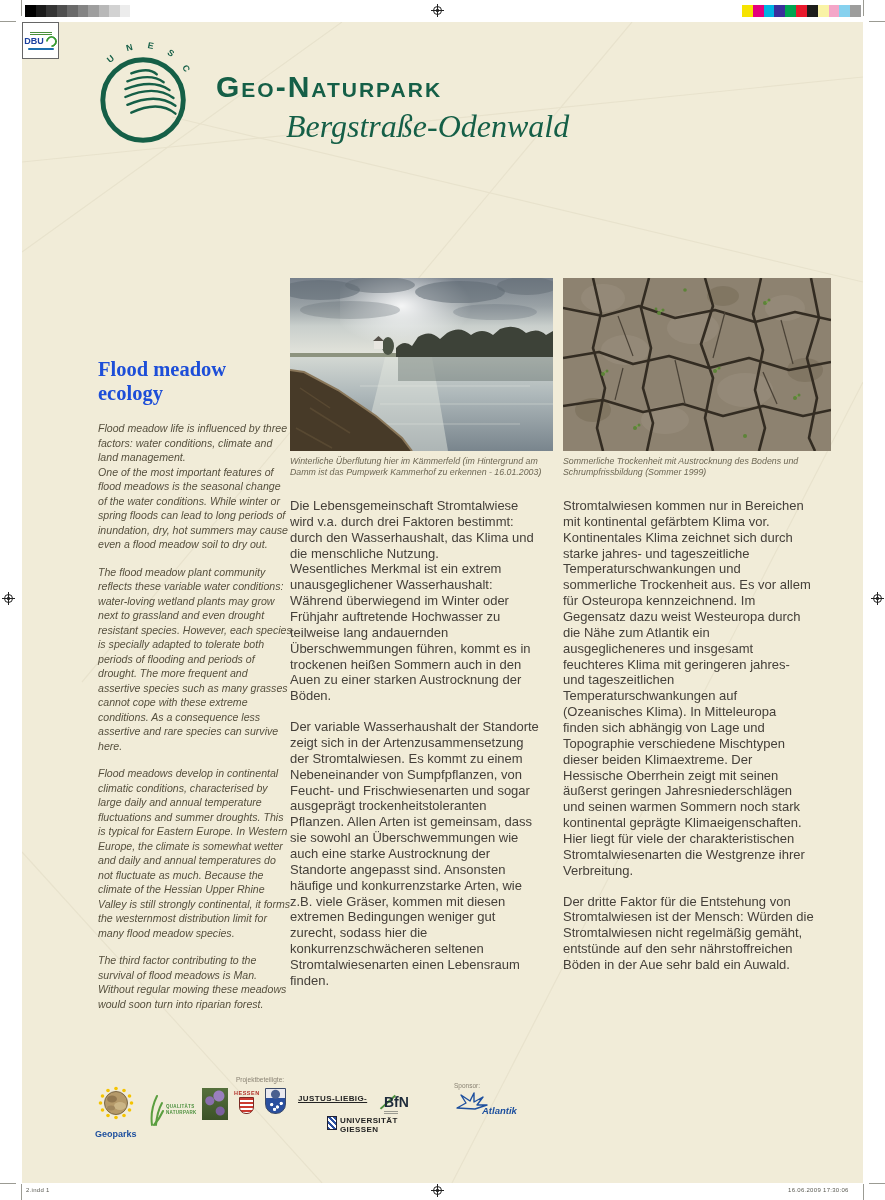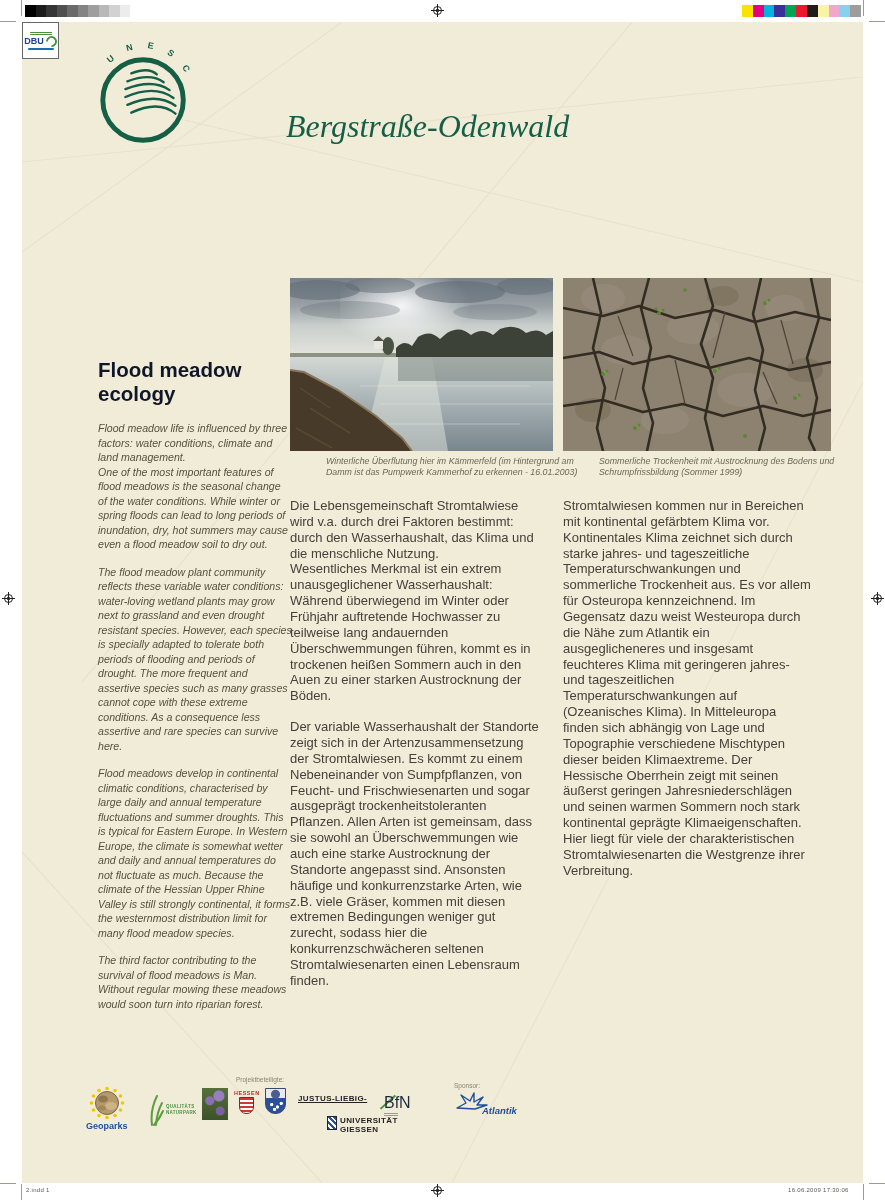--- a/index.html
+++ b/index.html
@@ -25,47 +25,47 @@
   .unesco-logo { position:absolute; left:70px; top:18px; }
   .brand-title { position:absolute; left:194px; top:48px; font-size:30px; font-weight:bold;
                  font-variant:small-caps; letter-spacing:2px; color:#155f47; }
   .brand-subtitle { position:absolute; left:264px; top:86px; font-family:"Liberation Serif", serif;
                     font-style:italic; font-size:32px; color:#155f47; }
   .main-heading { position:absolute; left:264px; top:170px; font-size:27px; font-weight:bold;
                   font-variant:small-caps; letter-spacing:1.5px; color:#155f47; }
 
   
   .sidebar { position:absolute; left:76px; top:336px; width:194px; }
-  .sidebar-title { font-size:20.5px; font-weight:bold; color:#0f172a; line-height:1.15;
-                   white-space:pre-line; margin-bottom:16px; }
+  .sidebar-title { font-size:20.5px; font-weight:bold; color:#1d4ed8; line-height:1.15;
+                   white-space:pre-line; margin-bottom:16px;font-family:Liberation Serif, serif; }
   .sidebar p { font-style:italic; font-size:10.6px; line-height:1.37; color:#56503e;
                white-space:pre-line; margin-bottom:13px; }
 
   
   .photo { position:absolute; display:block; }
   .photo-left  { left:268px; top:256px; }
   .photo-right { left:541px; top:256px; }
   .caption { position:absolute; font-style:italic; font-size:8.8px; line-height:1.3;
-             color:#6d6754;margin-left:36px; }
+             color:#6d6754; }
   .caption-left  { left:268px; top:434px; width:260px; }
   .caption-right { left:541px; top:434px; width:268px; }
 
   
   .gcol { position:absolute; top:476px; width:252px; font-size:13px; line-height:1.22;
           color:#45403a; }
   .gcol-left  { left:268px; }
   .gcol-right { left:541px; }
   .gcol p { white-space:pre-line; margin-bottom:15px; }
 
   
   .footer-label { position:absolute; font-size:6.5px; color:#8a8374; }
   .label-projekt { left:214px; top:1054px; }
   .label-sponsor { left:432px; top:1060px; }
   .logo-item { position:absolute; display:flex; flex-direction:column; align-items:center; }
-  .geoparks { left:64px; top:1064px; }
+  .geoparks { left:73px; top:1064px;gap:8px; }
   .geoparks-label { font-size:9px; font-weight:bold; color:#1d4f9e; margin-top:1px; }
   .qn { left:126px; top:1072px; flex-direction:row; align-items:center; gap:2px; }
   .qn-text { font-size:4.5px; font-weight:bold; color:#4a8f3c; line-height:1.3; letter-spacing:.3px; }
   .flower-thumb { left:180px; top:1066px; width:26px; height:32px;
       background:
         radial-gradient(circle at 30% 40%, #8a6fae 0 4px, transparent 5px),
         radial-gradient(circle at 65% 25%, #9a7fbe 0 5px, transparent 6px),
         radial-gradient(circle at 70% 72%, #7a5f9e 0 4px, transparent 5px),
         linear-gradient(#55703c, #3c5228); }
   .hessen { left:212px; top:1068px; }
@@ -82,21 +82,21 @@
         radial-gradient(circle at 45% 85%, #ffffff 0 1.3px, transparent 2px),
         radial-gradient(circle at 50% 22%, #4a5f8e 0 4px, transparent 5px),
         linear-gradient(#e9e9ef 0 38%, #2a4f9e 38% 100%); }
   .jlu { left:276px; top:1072px; align-items:flex-start; color:#232323; }
   .jlu-line1 { font-size:8px; font-weight:bold; letter-spacing:.4px;text-decoration:underline; }
   .jlu-row { display:flex; gap:3px; margin-top:13px;padding-left:29px; }
   .jlu-shield { width:10px; height:14px; border:1px solid #223;
       background:repeating-linear-gradient(45deg,#2a4f9e 0 2px,#ffffff 2px 4px); }
   .jlu-line2, .jlu-line3 { font-size:8px; font-weight:bold; letter-spacing:.4px; line-height:1.15; }
   .bfn { left:362px; top:1072px; position:absolute; width:26px; }
-  .bfn-text { font-size:16px; font-weight:normal; color:#1d2a3a; position:relative; z-index:1; }
+  .bfn-text { font-size:14px; font-weight:bold; color:#1d2a3a; position:relative; z-index:1; }
   .bfn-slash { position:absolute; left:3px; top:-2px; width:1.5px; height:20px;
                background:#4a8f3c; transform:rotate(48deg); }
   .bfn-sub { width:14px; height:4px; margin-top:1px;
              background:repeating-linear-gradient(180deg,#9a9a90 0 1px,transparent 1px 2.5px); }
   .dbu { left:393px; top:1064px; width:37px; height:37px; border:1px solid #666;
          background:#fff; display:flex; flex-direction:column; justify-content:center;
          align-items:center; gap:1px; }
   .dbu-top { width:22px; height:3px;
              background:repeating-linear-gradient(180deg,#4a8f3c 0 1px,transparent 1px 2px); }
   .dbu-mid { display:flex; align-items:center; gap:2px; }
@@ -200,20 +200,21 @@
       </text>
       <g fill="none" stroke="#155f47" stroke-width="2.4" stroke-linecap="round">
         <path d="M40,33 Q58,26 66,34"></path>
         <path d="M36,41 Q60,32 73,42"></path>
         <path d="M34,49 Q62,38 79,50"></path>
         <path d="M34,57 Q64,44 83,58"></path>
         <path d="M36,65 Q66,52 85,66"></path>
         <path d="M40,73 Q68,60 85,74"></path>
       </g>
     </svg>
+    <div class="brand-title">Geo-Naturpark</div>
     <div class="brand-subtitle">Bergstraße-Odenwald</div>
 
     <div class="sidebar">
       <div class="sidebar-title">Flood meadow
 ecology</div>
       <p>Flood meadow life is influenced by three factors: water conditions, climate and land management.
 One of the most important features of flood meadows is the seasonal change of the water conditions. While winter or spring floods can lead to long periods of inundation, dry, hot summers may cause even a flood meadow soil to dry out.</p>
       <p>The flood meadow plant community reflects these variable water conditions: water-loving wetland plants may grow next to grassland and even drought resistant species. However, each species is specially adapted to tolerate both periods of flooding and periods of drought. The more frequent and assertive species such as many grasses cannot cope with these extreme conditions. As a consequence less assertive and rare species can survive here.</p>
       <p>Flood meadows develop in continental climatic conditions, characterised by large daily and annual temperature fluctuations and summer droughts. This is typical for Eastern Europe. In Western Europe, the climate is somewhat wetter and daily and annual temperatures do not fluctuate as much. Because the climate of the Hessian Upper Rhine Valley is still strongly continental, it forms the westernmost distribution limit for many flood meadow species.</p>
       <p>The third factor contributing to the survival of flood meadows is Man. Without regular mowing these meadows would soon turn into riparian forest.</p>
@@ -331,20 +332,21 @@
     </svg>
     <div class="caption caption-right">Sommerliche Trockenheit mit Austrocknung des Bodens und Schrumpfrissbildung (Sommer 1999)</div>
 
     <div class="gcol gcol-left">
       <p>Die Lebensgemeinschaft Stromtalwiese wird v.a. durch drei Faktoren bestimmt: durch den Wasserhaushalt, das Klima und die menschliche Nutzung.
 Wesentliches Merkmal ist ein extrem unausgeglichener Wasserhaushalt: Während überwiegend im Winter oder Frühjahr auftretende Hochwasser zu teilweise lang andauernden Überschwemmungen führen, kommt es in trockenen heißen Sommern auch in den Auen zu einer starken Austrocknung der Böden.</p>
       <p>Der variable Wasserhaushalt der Standorte zeigt sich in der Artenzusammensetzung der Stromtalwiesen. Es kommt zu einem Nebeneinander von Sumpfpflanzen, von Feucht- und Frischwiesenarten und sogar ausgeprägt trockenheitstoleranten Pflanzen. Allen Arten ist gemeinsam, dass sie sowohl an Überschwemmungen wie auch eine starke Austrocknung der Standorte angepasst sind. Ansonsten häufige und konkurrenzstarke Arten, wie z.B. viele Gräser, kommen mit diesen extremen Bedingungen weniger gut zurecht, sodass hier die konkurrenzschwächeren seltenen Stromtalwiesenarten einen Lebensraum finden.</p>
     </div>
     <div class="gcol gcol-right">
       <p>Stromtalwiesen kommen nur in Bereichen mit kontinental gefärbtem Klima vor. Kontinentales Klima zeichnet sich durch starke jahres- und tageszeitliche Temperaturschwankungen und sommerliche Trockenheit aus. Es vor allem für Osteuropa kennzeichnend. Im Gegensatz dazu weist Westeuropa durch die Nähe zum Atlantik ein ausgeglicheneres und insgesamt feuchteres Klima mit geringeren jahres- und tageszeitlichen Temperaturschwankungen auf (Ozeanisches Klima). In Mitteleuropa finden sich abhängig von Lage und Topographie verschiedene Mischtypen dieser beiden Klimaextreme. Der Hessische Oberrhein zeigt mit seinen äußerst geringen Jahresniederschlägen und seinen warmen Sommern noch stark kontinental geprägte Klimaeigenschaften. Hier liegt für viele der charakteristischen Stromtalwiesenarten die Westgrenze ihrer Verbreitung.</p>
+      <p>Der dritte Faktor für die Entstehung von Stromtalwiesen ist der Mensch: Würden die Stromtalwiesen nicht regelmäßig gemäht, entstünde auf den sehr nährstoffreichen Böden in der Aue sehr bald ein Auwald.</p>
     </div>
 
     <div class="footer-label label-projekt">Projektbeteiligte:</div>
     <div class="footer-label label-sponsor">Sponsor:</div>
 
     <div class="logo-item geoparks">
       <svg width="38" height="34" viewBox="0 0 38 34">
         <g fill="#f5c400">
           <circle cx="19" cy="2.5" r="1.8"></circle>
             <circle cx="27" cy="4.5" r="1.8"></circle>

